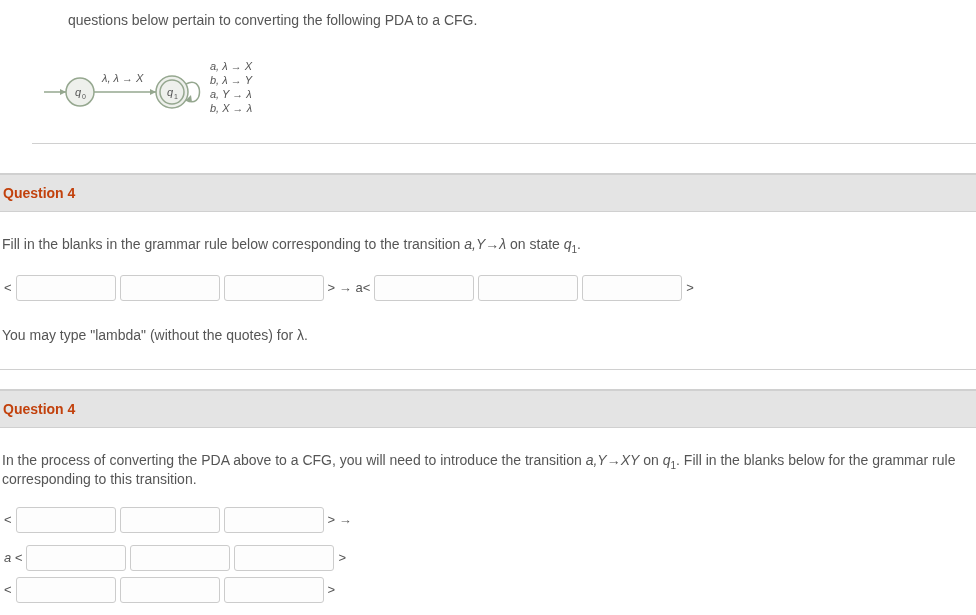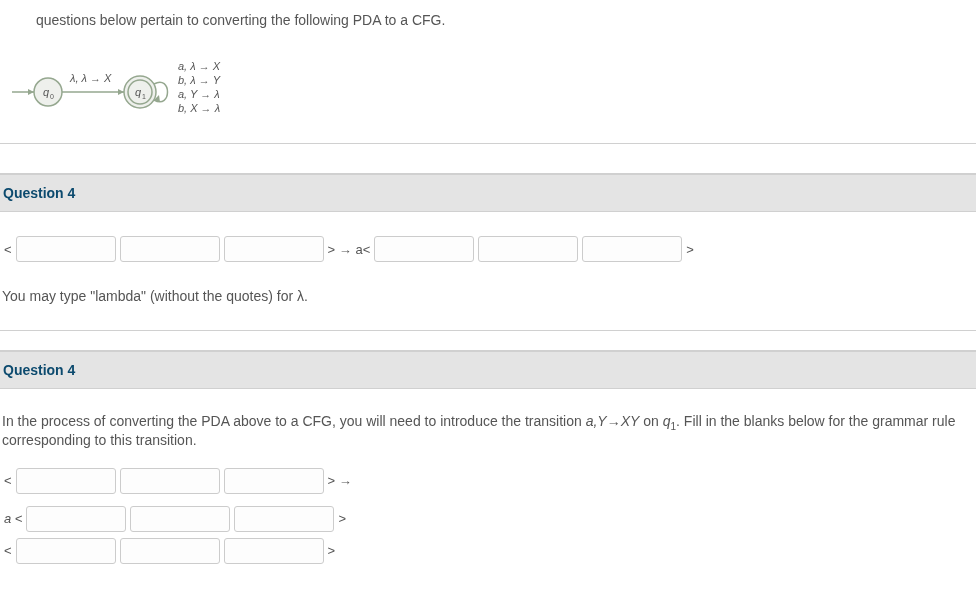--- a/index.html
+++ b/index.html
@@ -9,36 +9,37 @@
     }
     body {
       font-family: -apple-system, BlinkMacSystemFont, "Segoe UI", Arial, sans-serif;
       background: #fff;
       color: #333;
       font-size: 14px;
     }
     .intro-section {
       padding: 12px 0 14px 0;
       border-bottom: 1px solid #d0d0d0;
+      margin-left: 32px;
     }
     .intro-text {
       color: #555;
       padding-left: 36px;
       margin-bottom: 16px;
     }
     .pda-diagram {
       padding: 8px 0 4px 10px;
     }
     .question-header {
       background: #e4e4e4;
       border-top: 1px solid #d0d0d0;
       border-bottom: 1px solid #d0d0d0;
       padding: 10px 0 10px 3px;
       font-weight: 600;
-      color: #0c4a6e;
+      color: #c2410c;
     }
     .spacer {
       height: 30px;
       border-bottom: 1px solid #d0d0d0;
     }
     .question-body {
       padding: 24px 0 26px 2px;
       border-bottom: 1px solid #d0d0d0;
     }
     .question-prompt {
@@ -115,20 +116,23 @@
       <text x="168" y="60" font-size="11" font-style="italic" fill="#555">b, X → λ</text>
     </svg>
   </div>
 </div>
 
 <div class="spacer"></div>
 
 <div class="question-header">Question 4</div>
 
 <div class="question-body">
+  <div class="question-prompt">
+    <span>Fill in the blanks in the grammar rule below corresponding to the transition </span><span class="italic">a,Y→λ</span><span> on state </span><span class="italic">q</span><sub>1</sub><span>.</span>
+  </div>
   <div class="blanks-row">
     <span class="sep-text">&lt;</span>
     <input type="text" style="">
     <input type="text" style="">
     <input type="text" style="">
     <span class="sep-text"><span>&gt; → a&lt;</span></span>
     <input type="text" style="">
     <input type="text" style="">
     <input type="text" style="">
     <span class="sep-text">&gt;</span>

